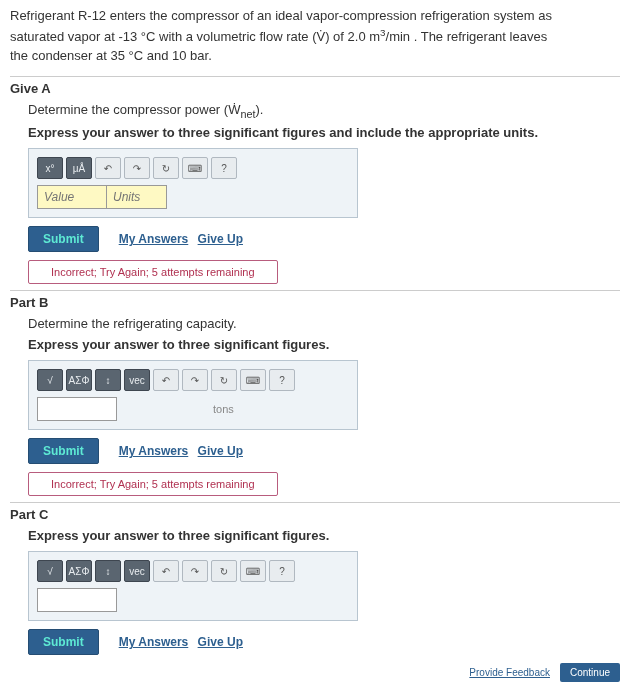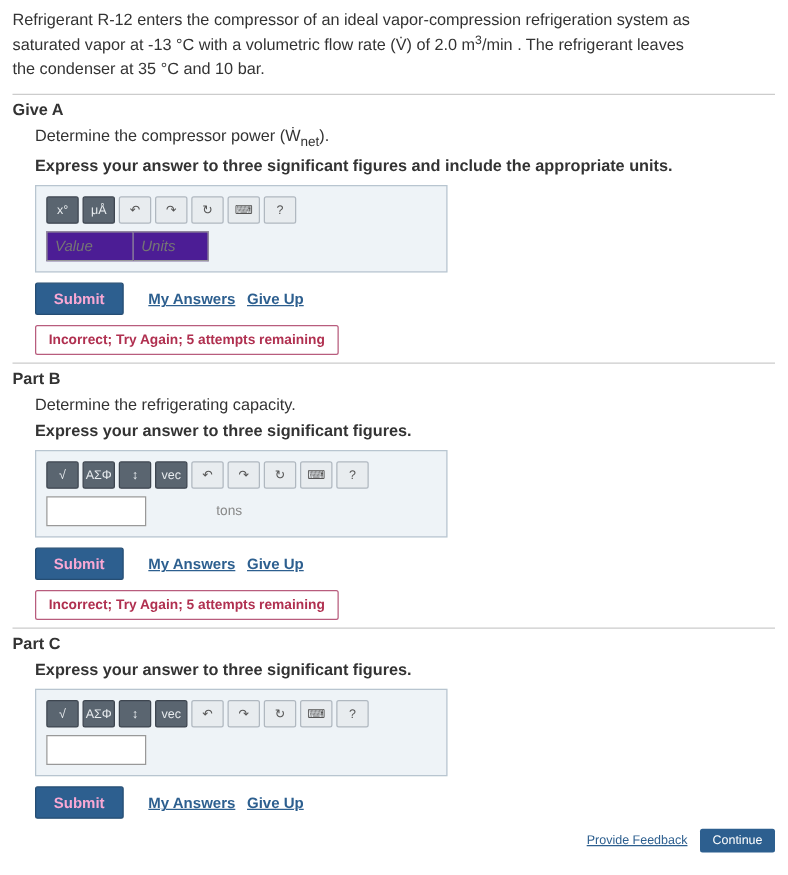--- a/index.html
+++ b/index.html
@@ -9,30 +9,30 @@
   .hr { border: none; border-top: 1px solid #ccc; margin: 6px 0 4px; }
   .part-title { font-weight: bold; margin: 4px 0 6px; }
   .indent { padding-left: 18px; }
   .prompt { margin-bottom: 6px; }
   .instr { font-weight: bold; margin-bottom: 8px; }
   .answer-box { border: 1px solid #b8c5d0; background: #eef3f7; padding: 8px; display: inline-block; min-width: 330px; }
   .toolbar { display: flex; gap: 3px; align-items: center; margin-bottom: 6px; }
   .tbtn { width: 26px; height: 22px; background: #5a6570; border: 1px solid #3e4650; border-radius: 2px; color: #e8ecef; font-size: 10px; display: flex; align-items: center; justify-content: center; cursor: pointer; }
   .tbtn.light { background: #e8ecef; border-color: #b0b8c0; color: #555; }
   .input-row { display: flex; align-items: center; gap: 0; }
-  .val-input, .unit-input { height: 24px; border: 1px solid #999; font-style: italic; color: #888; padding: 0 6px; font-size: 12px; background: #4c1d95; }
+  .val-input, .unit-input { height: 24px; border: 1px solid #999; font-style: italic; color: #888; padding: 0 6px; font-size: 12px; background: #fef9c3; }
   .val-input { width: 70px; }
   .unit-input { width: 60px; border-left: none; }
   .single-input { height: 24px; width: 80px; border: 1px solid #999; background: #fff; }
-  .unit-label { margin-left: 56px; color: #888; font-size: 11px; }
+  .unit-label { margin-left: 96px; color: #888; font-size: 11px; }
   .action-row { margin-top: 8px; display: flex; align-items: center; gap: 20px; }
-  .submit-btn { background: #2d5f8f; color: #f9a8d4; border: 1px solid #254d73; padding: 5px 14px; font-weight: bold; font-size: 12px; cursor: pointer; border-radius: 2px; }
+  .submit-btn { background: #2d5f8f; color: #5eead4; border: 1px solid #254d73; padding: 5px 14px; font-weight: bold; font-size: 12px; cursor: pointer; border-radius: 2px; }
   .links { font-size: 12px; }
   .links span { color: #2d5f8f; text-decoration: underline; cursor: pointer; font-weight: bold; margin-right: 6px; }
-  .feedback { display: inline-block; border: 1px solid #b85c7d; color: #b03050; background: #fff; padding: 5px 10px; font-size: 11px; font-weight: bold; margin-top: 8px; border-radius: 2px; }
+  .feedback { display: inline-block; border: 1px solid #b85c7d; color: #b03050; background: #fff; padding: 5px 22px; font-size: 11px; font-weight: normal; margin-top: 8px; border-radius: 2px; }
   .footer { display: flex; justify-content: flex-end; gap: 10px; margin-top: 8px; font-size: 10px; align-items: center; }
   .footer .pf { color: #2d5f8f; text-decoration: underline; cursor: pointer; }
   .cont-btn { background: #2d5f8f; color: #fff; border: none; padding: 4px 10px; font-size: 10px; cursor: pointer; border-radius: 2px; }
 </style>
 </head>
 <body>
 
 <div class="problem-text">
   <span>Refrigerant R-12 enters the compressor of an ideal vapor-compression refrigeration system as</span><br>
   <span>saturated vapor at -13 °C with a volumetric flow rate (</span><span>V̇</span><span>) of 2.0 m</span><sup>3</sup><span>/min . The refrigerant leaves</span><br>

